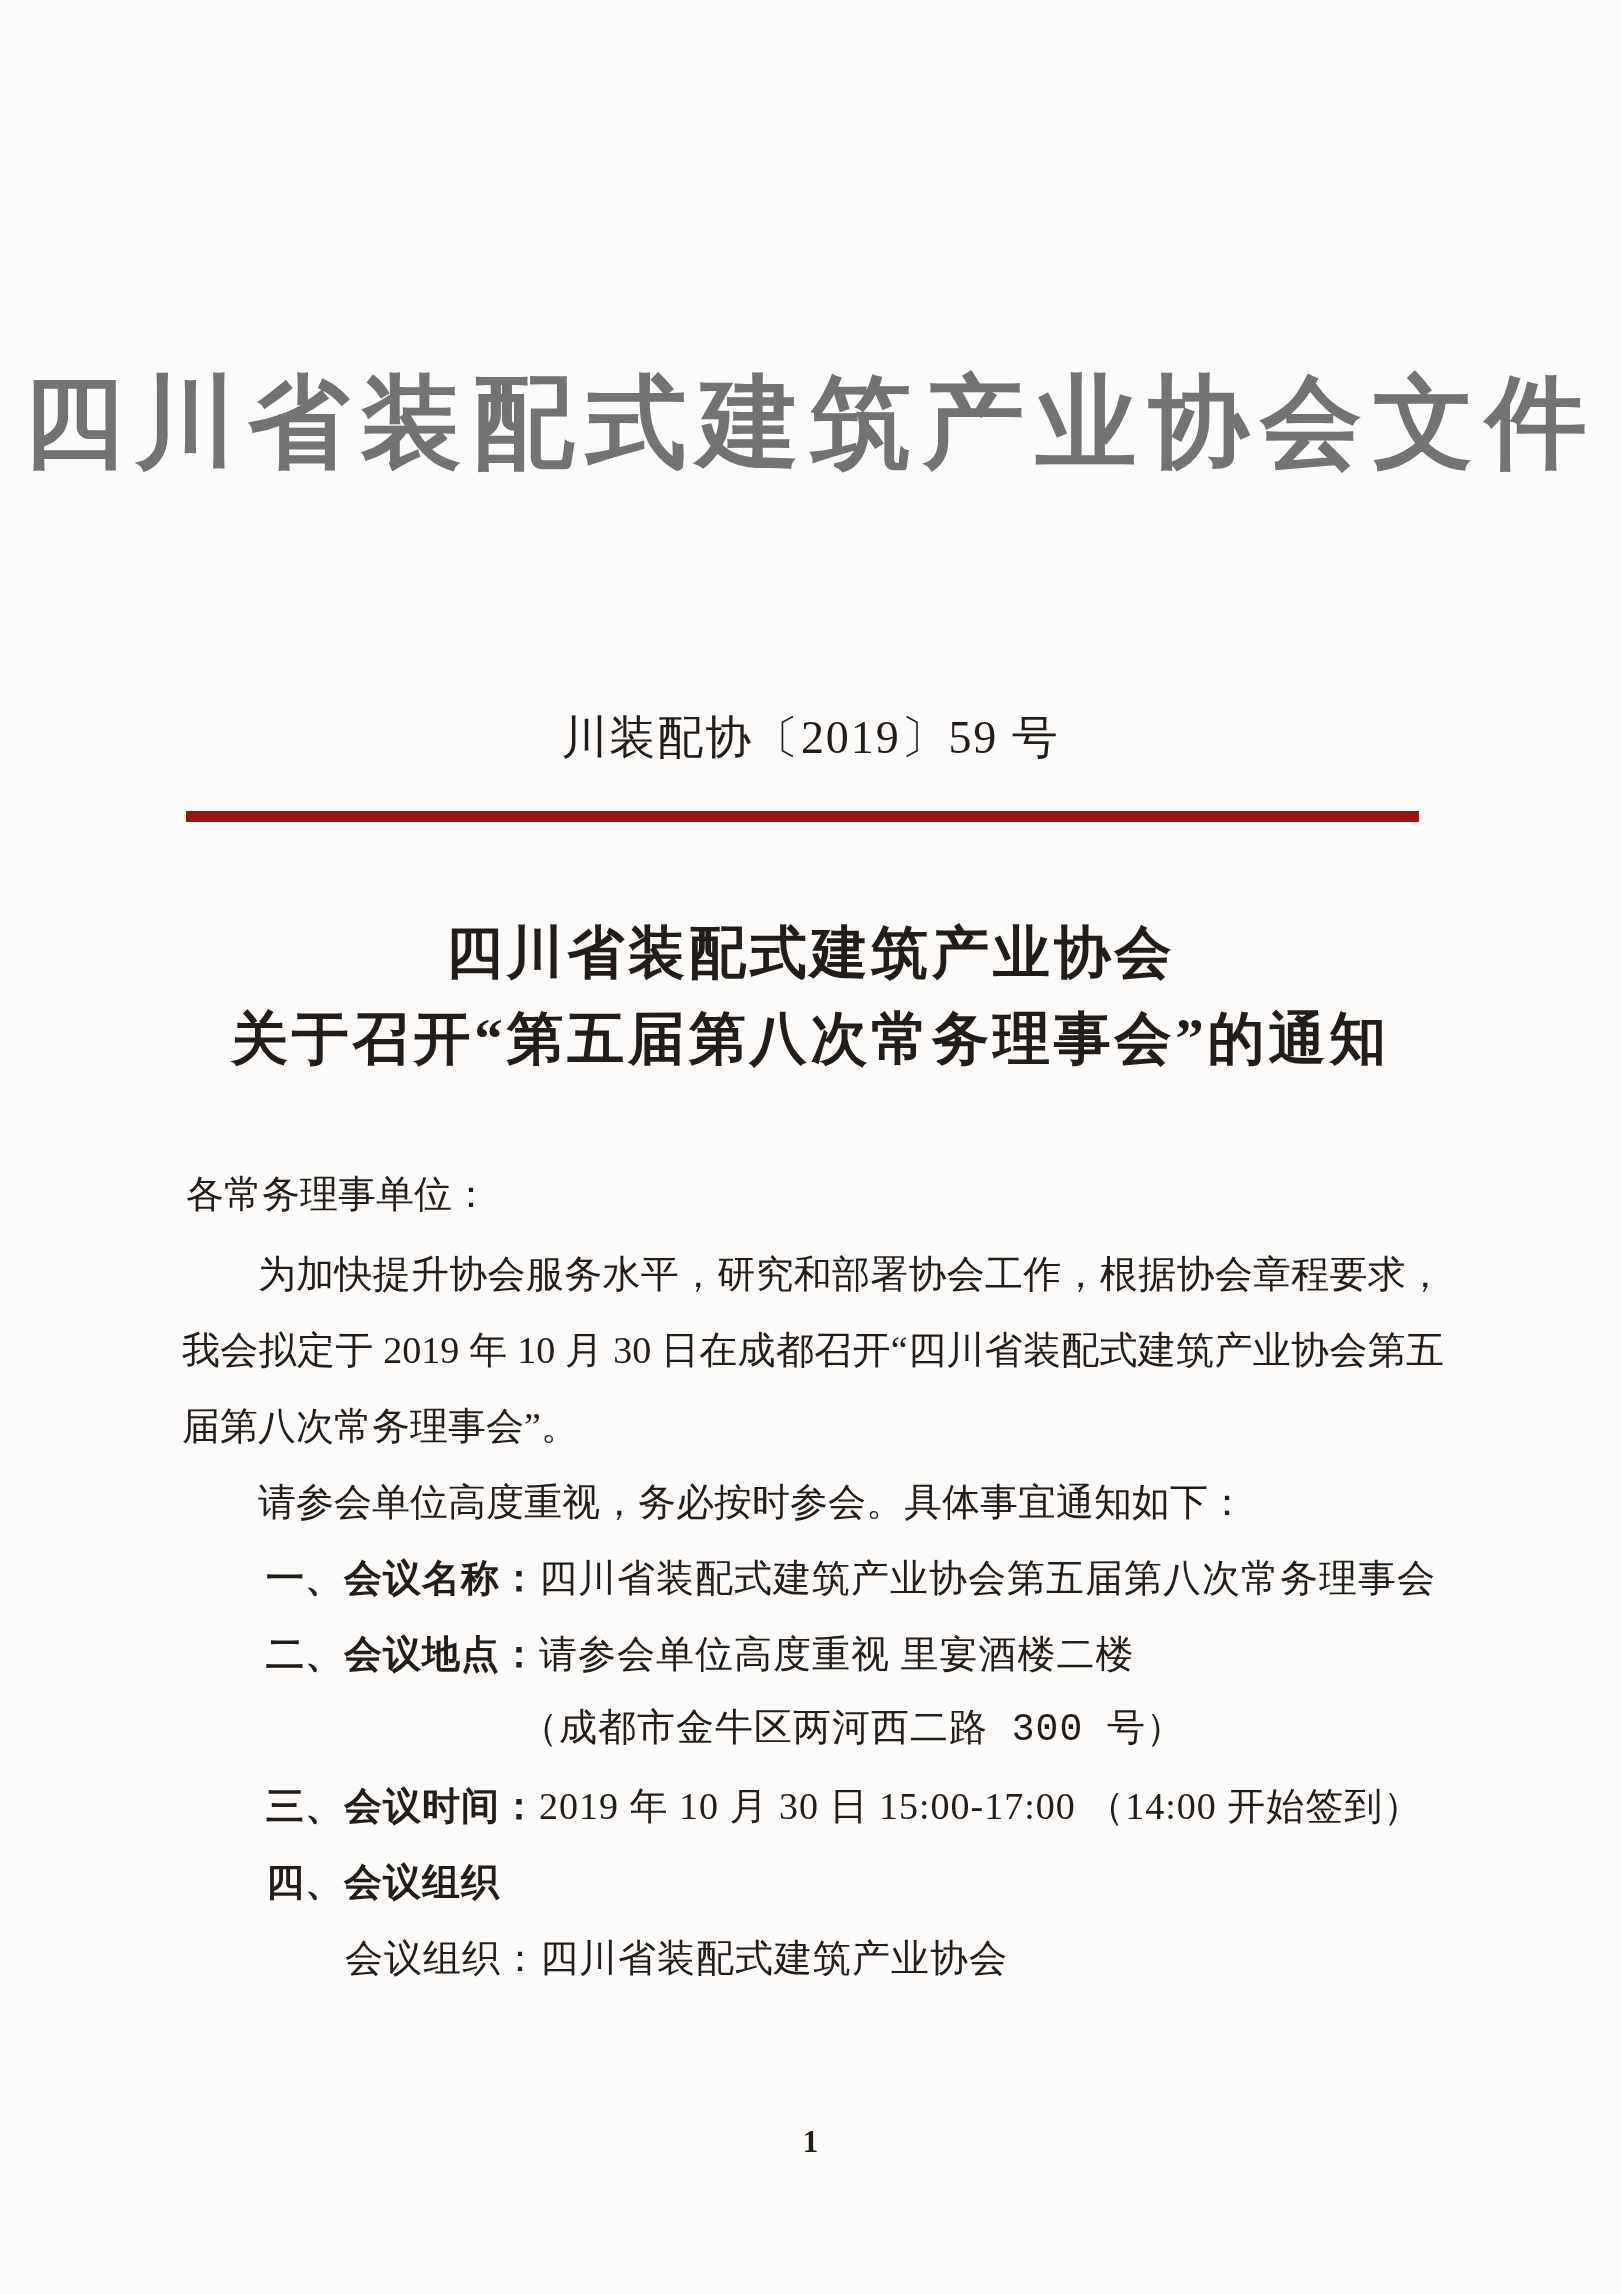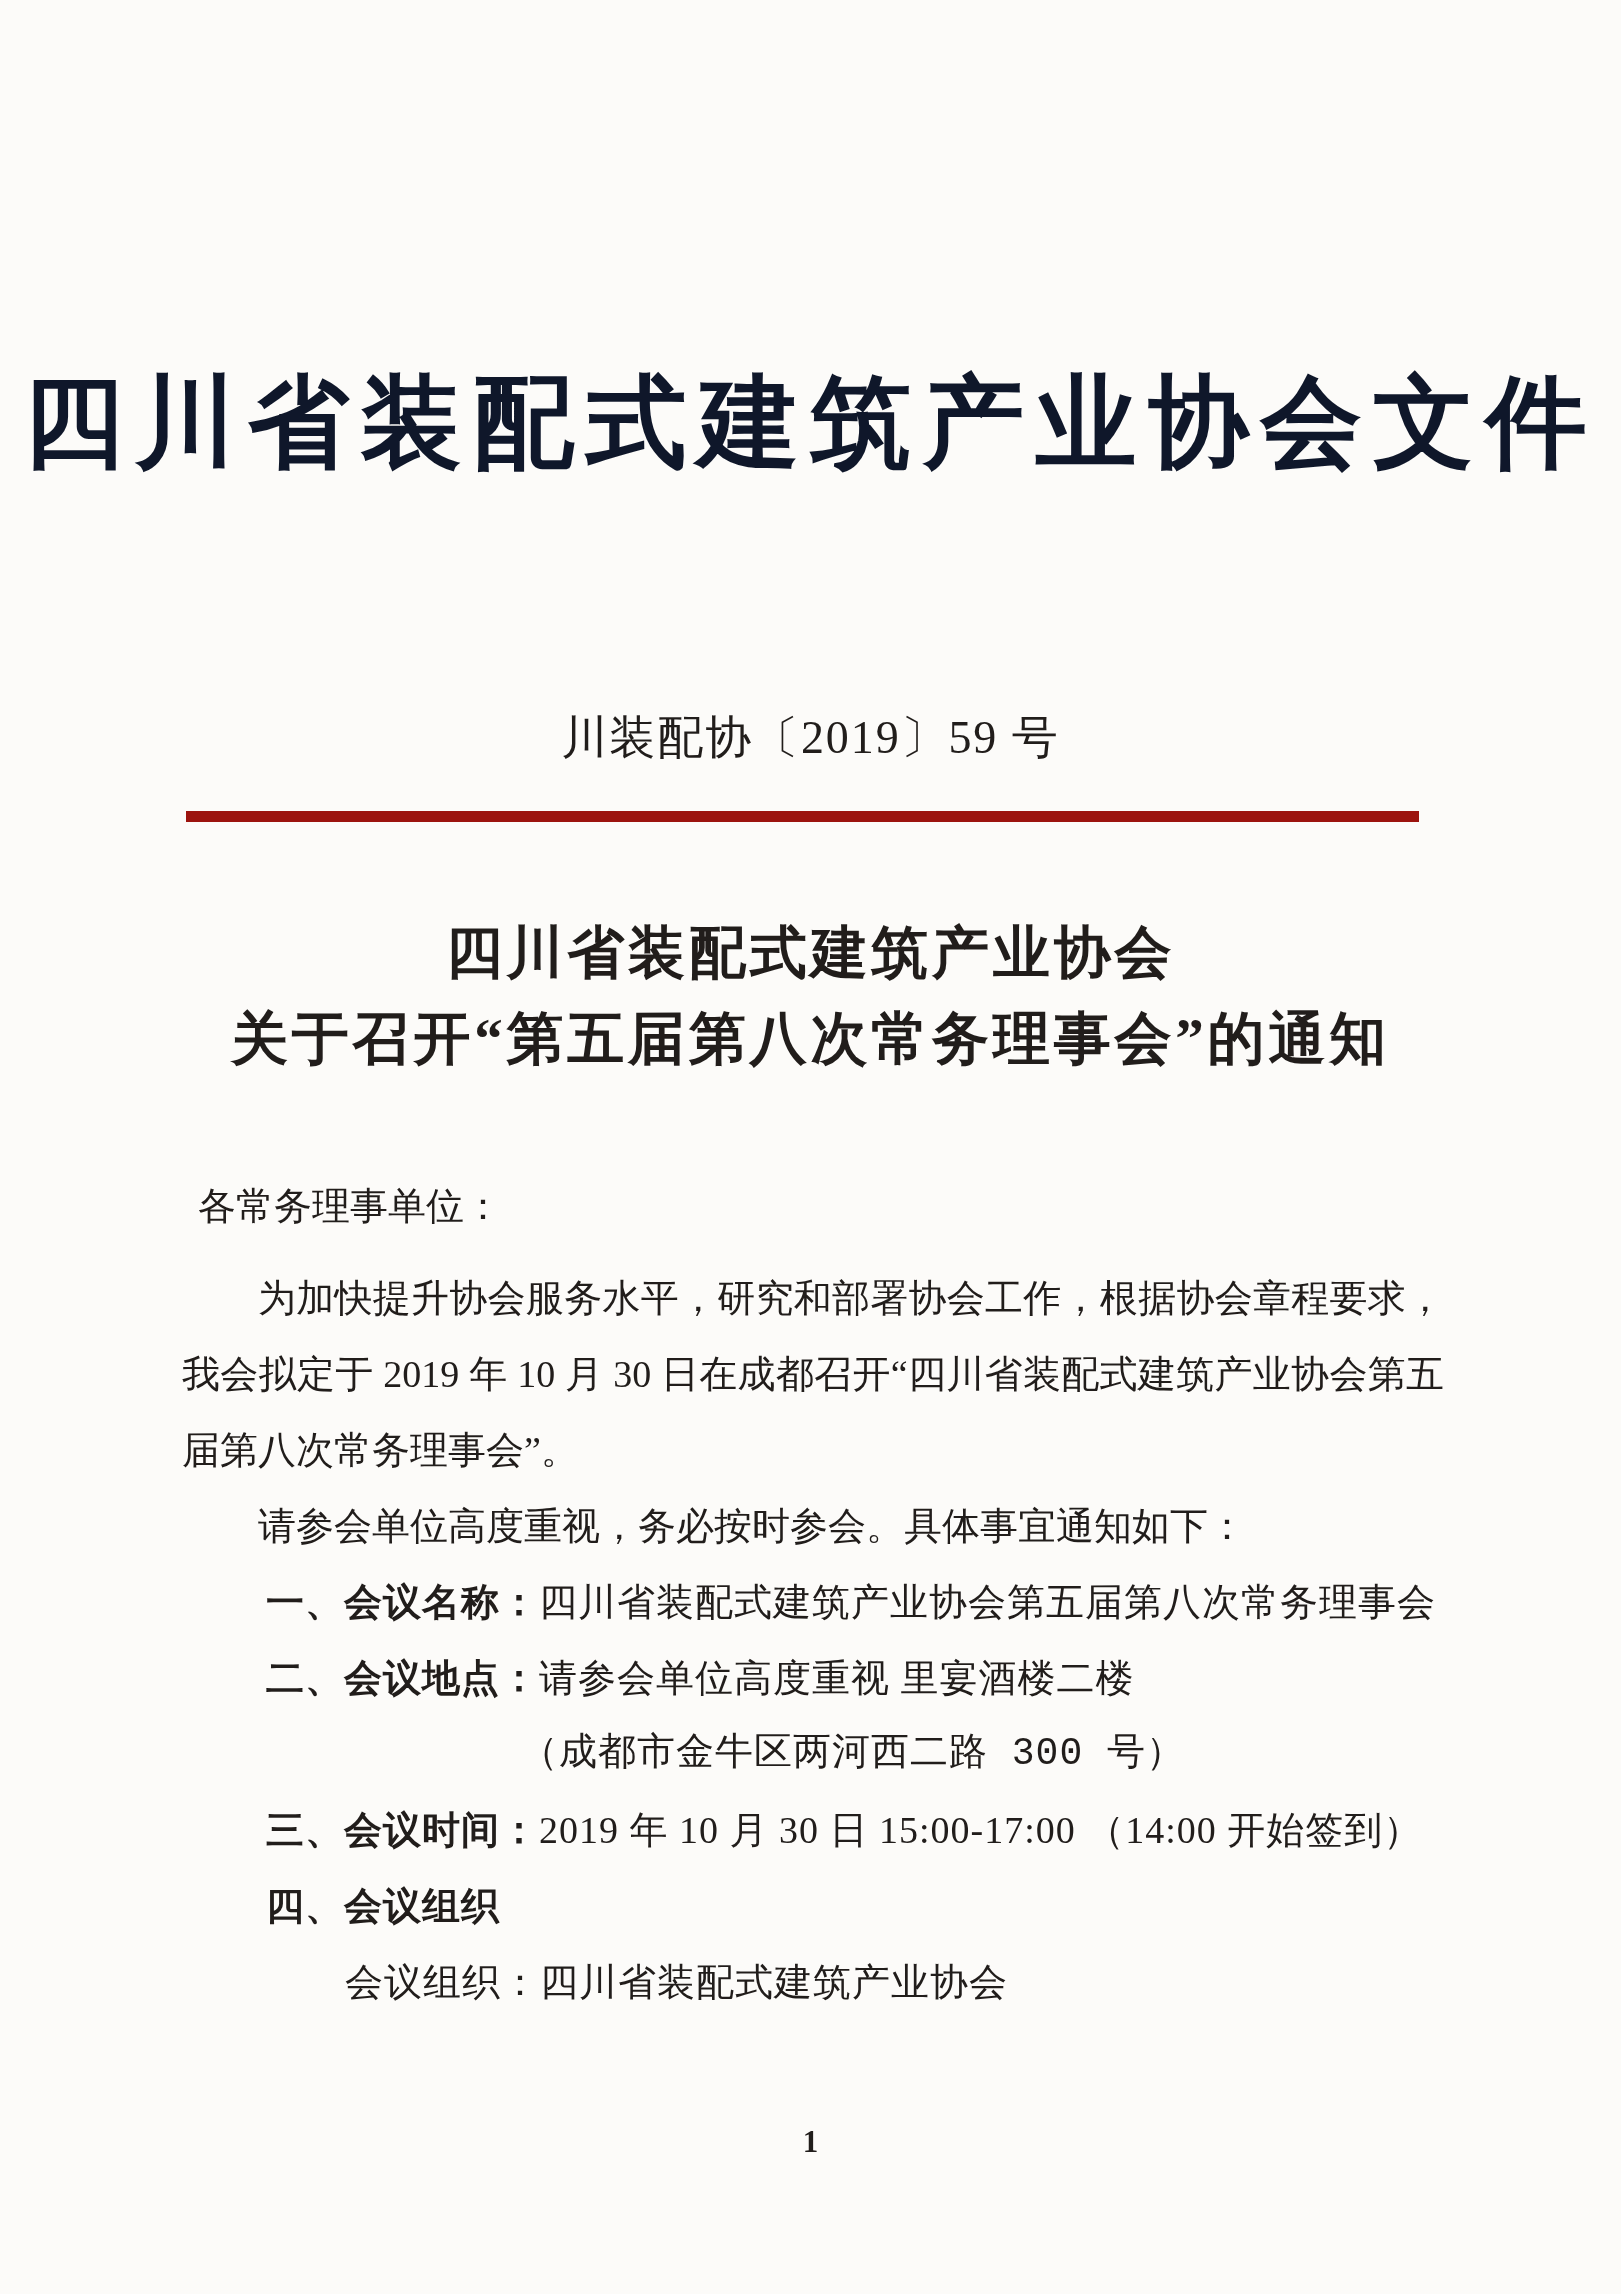--- a/index.html
+++ b/index.html
@@ -16,21 +16,21 @@
   .header-title {
     position: absolute;
     top: 352px;
     left: 0;
     width: 100%;
     text-align: center;
     font-size: 101px;
     line-height: 143px;
     font-weight: bold;
     letter-spacing: 11.5px;
-    color: #0f172a;
+    color: #737373;
     white-space: nowrap;
   }
   .doc-number {
     position: absolute;
     top: 709px;
     left: 0;
     width: 100%;
     text-align: center;
     font-size: 46px;
     line-height: 57px;
@@ -56,21 +56,21 @@
     letter-spacing: 3.8px;
   }
   .body-block {
     position: absolute;
     top: 1152px;
     left: 182px;
     width: 1262px;
     font-size: 38px;
     line-height: 76px;
   }
-  .salutation { margin: 16px; }
+  .salutation { margin: 4px; }
   .para {
     margin: 0;
     text-indent: 76px;
     text-align: justify;
   }
   .item { padding-left: 84px; }
   .item-label {
     font-family: "Liberation Sans", "DejaVu Sans", sans-serif;
     font-weight: bold;
     letter-spacing: 1px;

